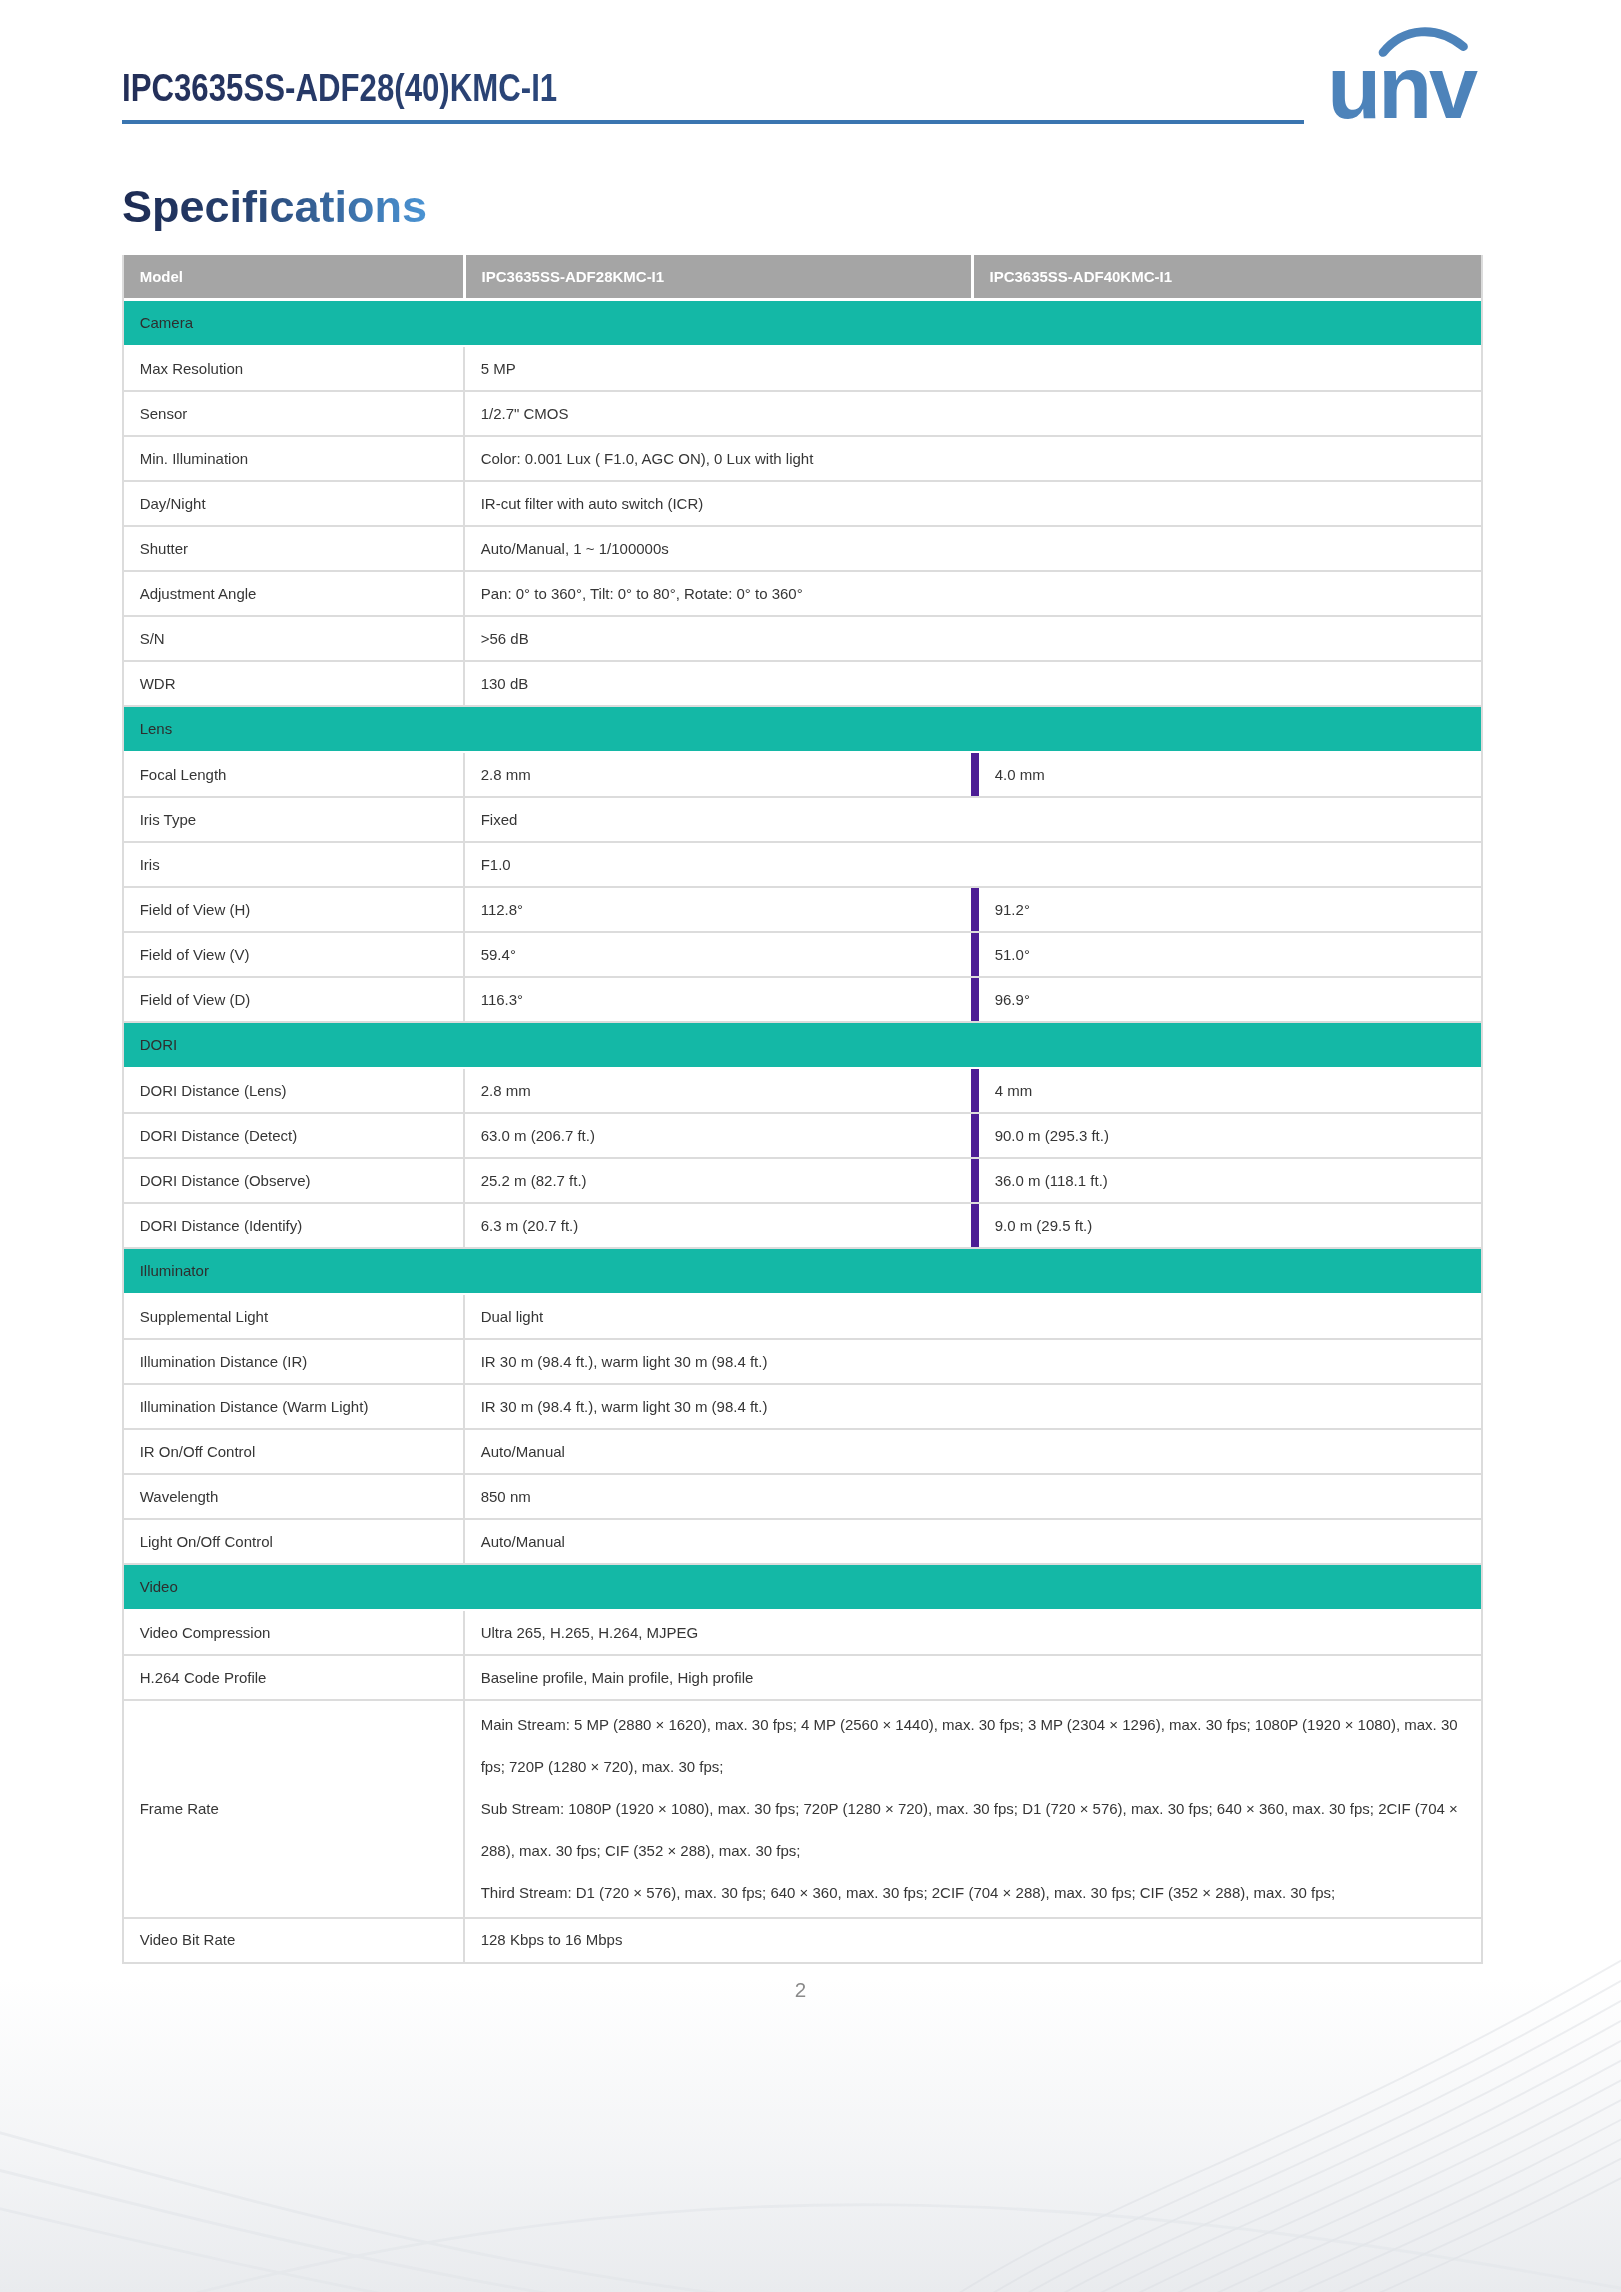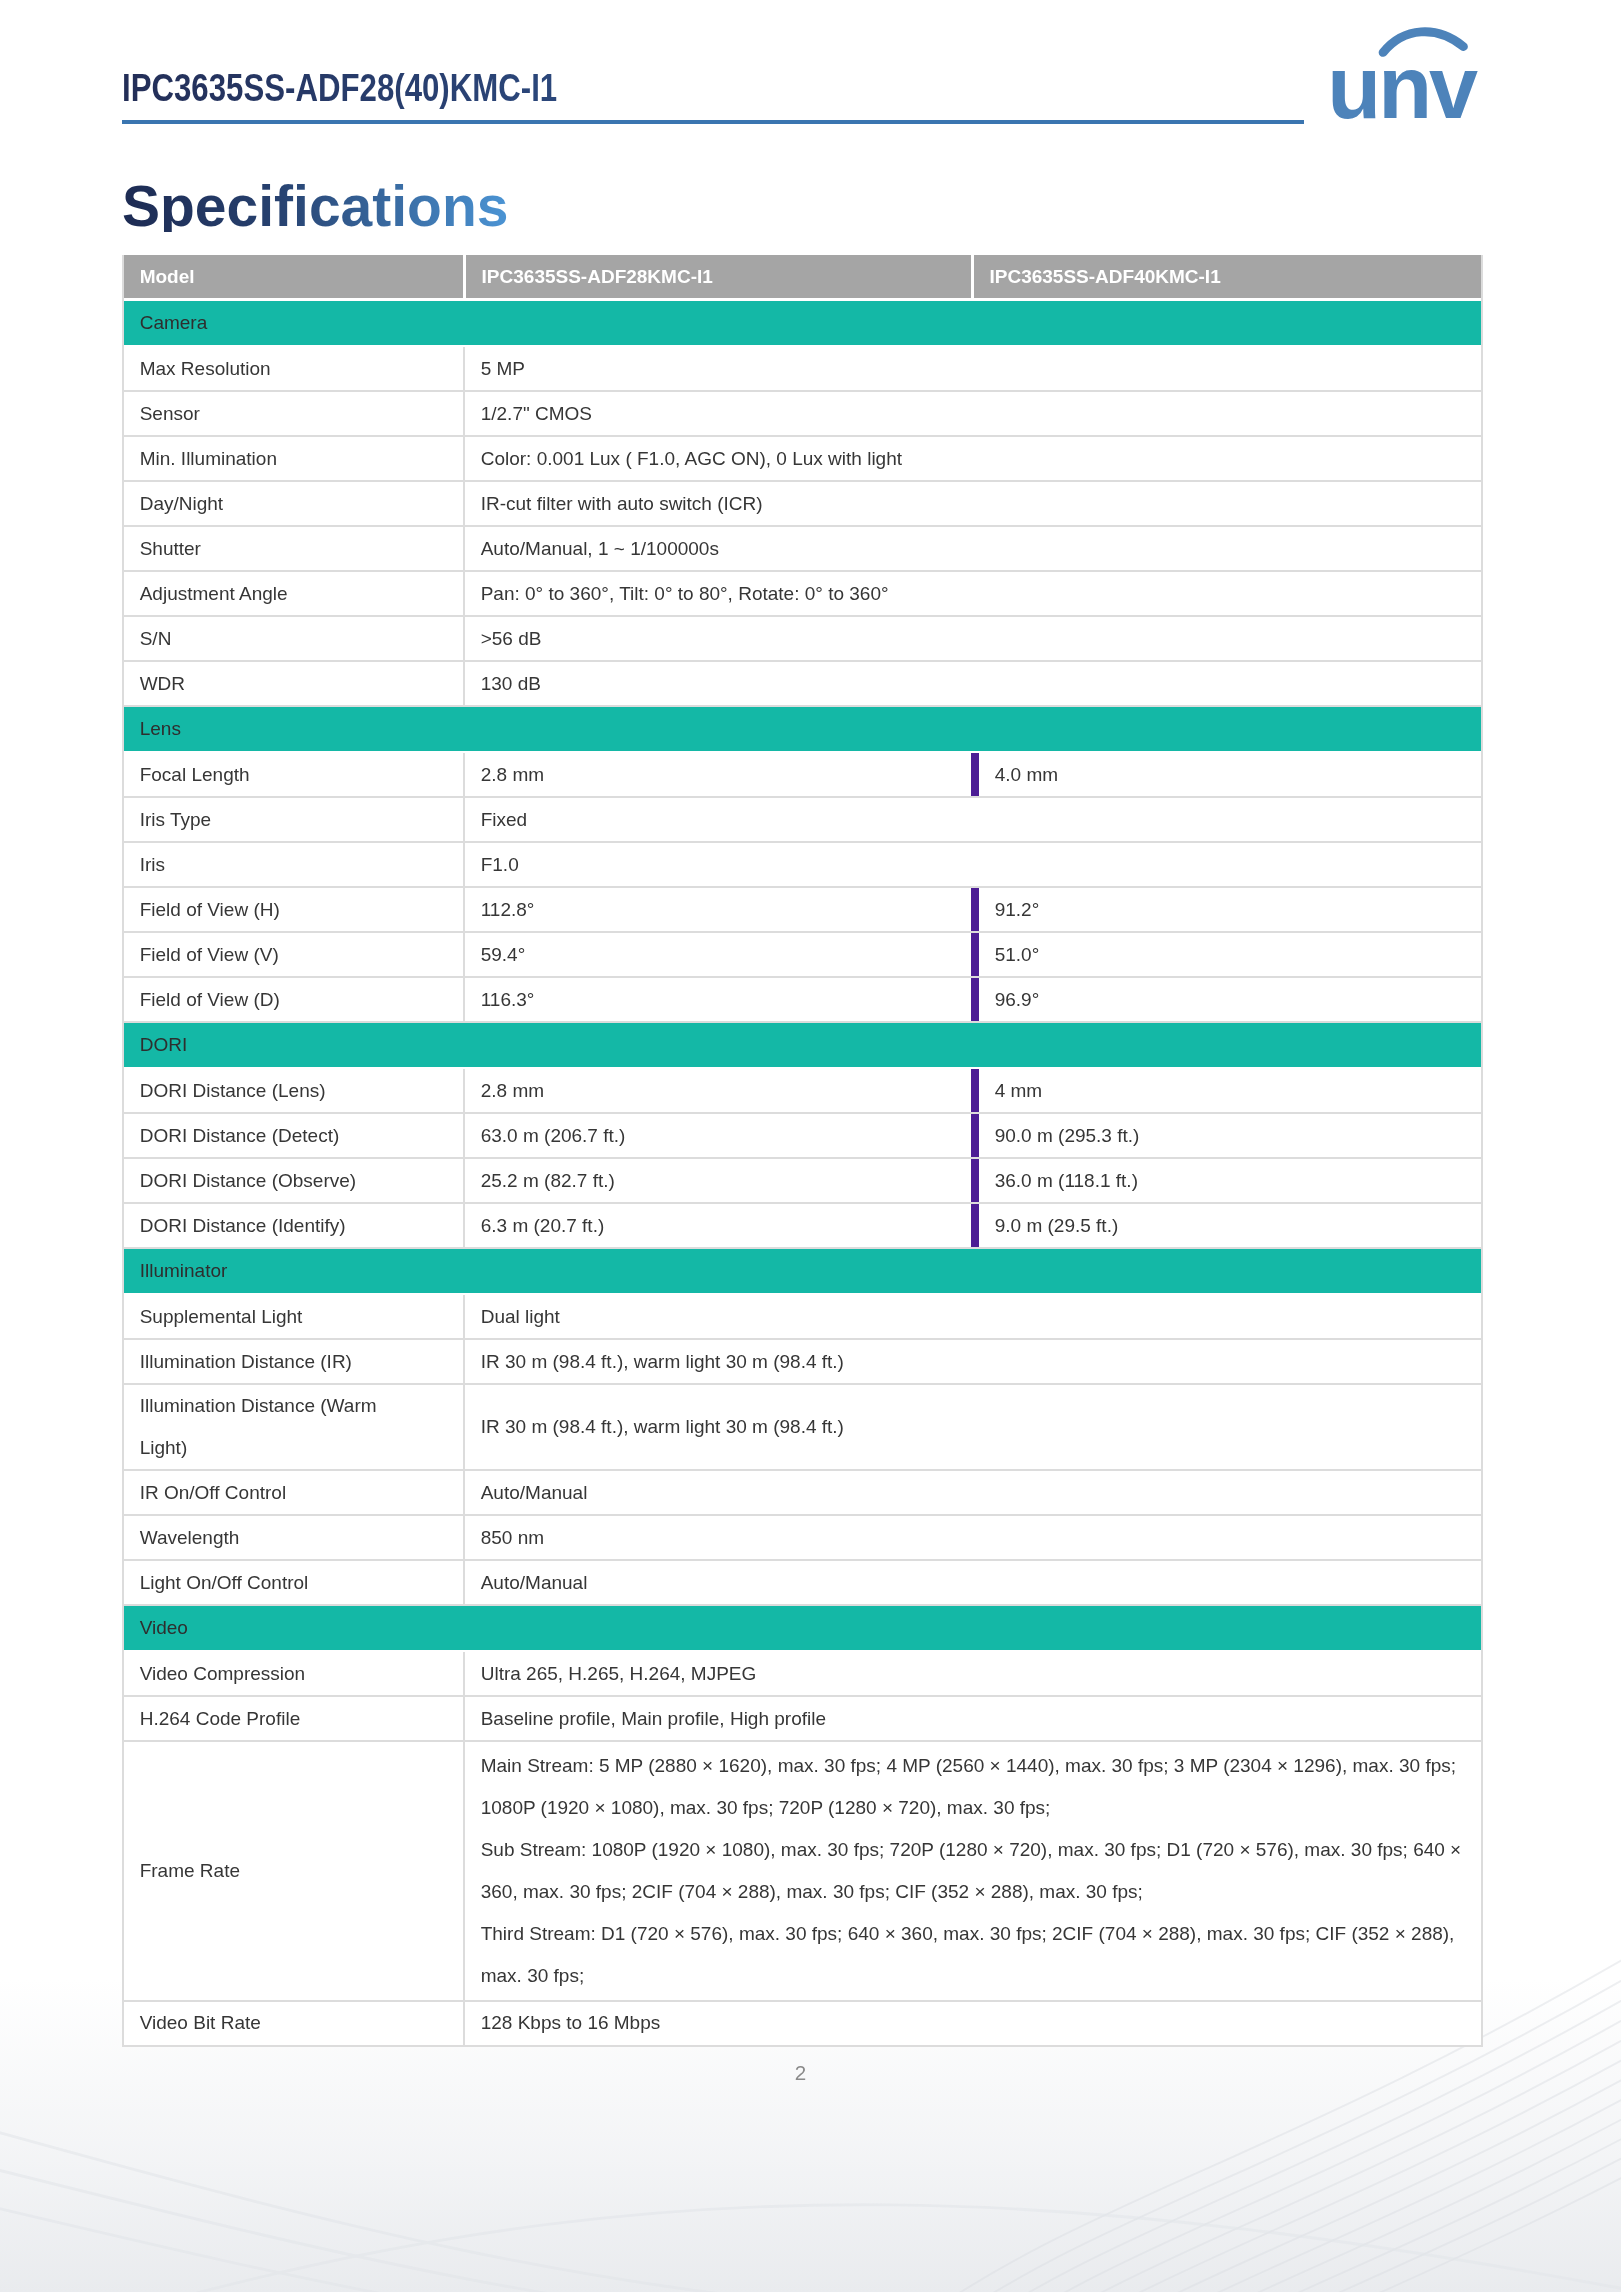--- a/index.html
+++ b/index.html
@@ -26,31 +26,31 @@
     -webkit-background-clip:text;background-clip:text;
     color:transparent;
     transform:scaleX(.8);transform-origin:left center;
     white-space:nowrap;
     line-height:45px;
   }
   .rule{width:1182px;height:3.9px;background:#3a75b0;margin-top:9.8px;}
   .logo{position:absolute;right:125px;top:26px;z-index:1;}
   .sect-title{
     margin-top:57px;
-    font-size:57px;font-weight:bold;line-height:51px;
+    font-size:45px;font-weight:bold;line-height:51px;
     background:linear-gradient(90deg,#1d2b53 0%,#27416f 40%,#4b94d4 100%);
     -webkit-background-clip:text;background-clip:text;
     color:transparent;
     display:inline-block;
   }
   
   .spec-table{
     margin-top:23.5px;
     width:1357px;
-    font-size:19px;
+    font-size:15px;
     border:2px solid #dcdcdc;border-top:none;
     box-sizing:content-box;
     background:#fff;
   }
   .t-row{display:flex;background:#fff;}
   .cell{
     display:flex;align-items:center;
     box-sizing:border-box;
     padding:0 15.7px;
     line-height:42px;

